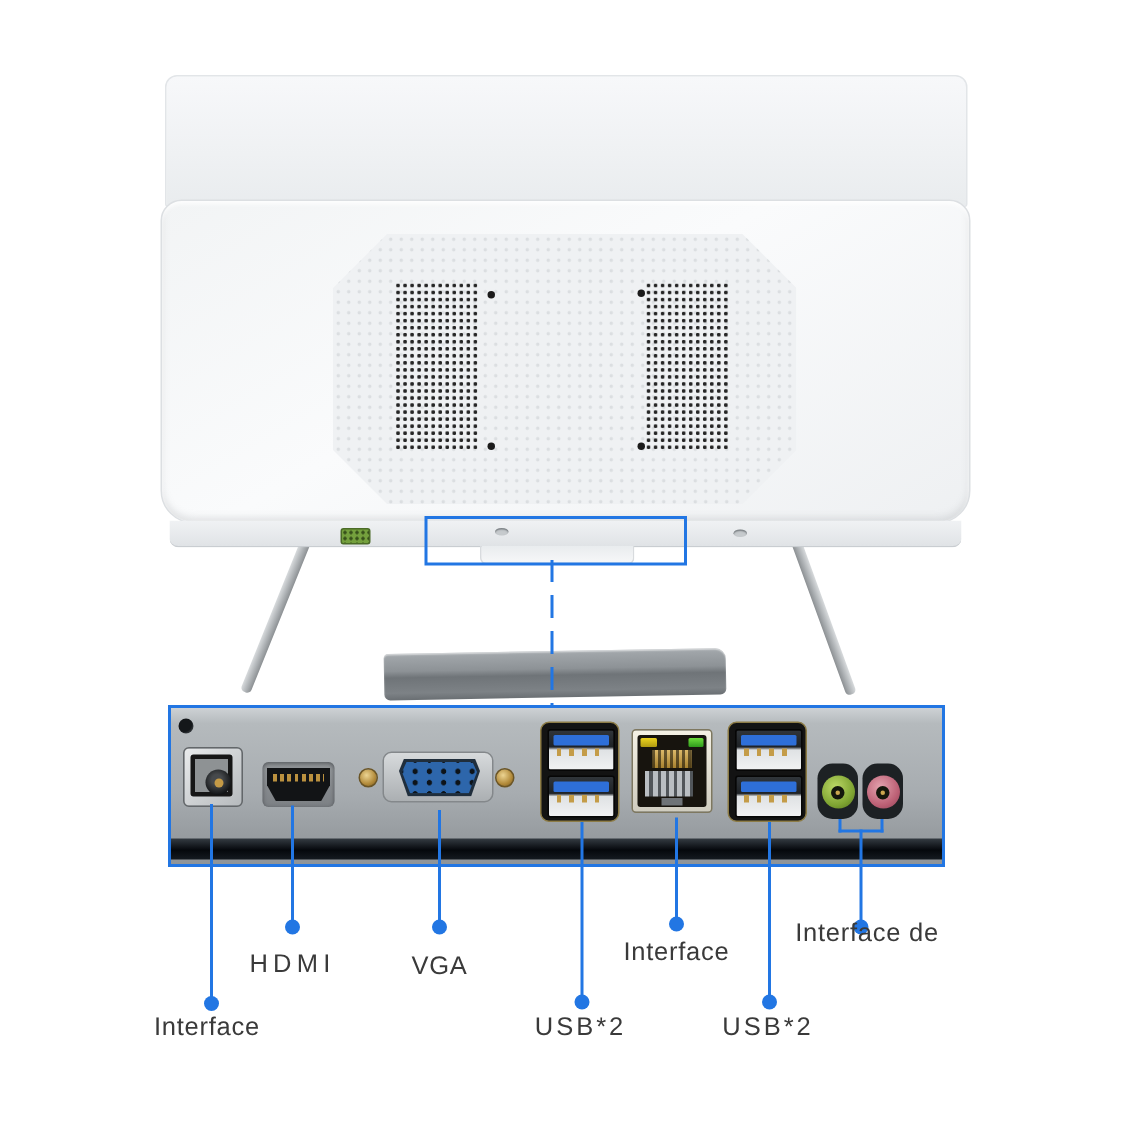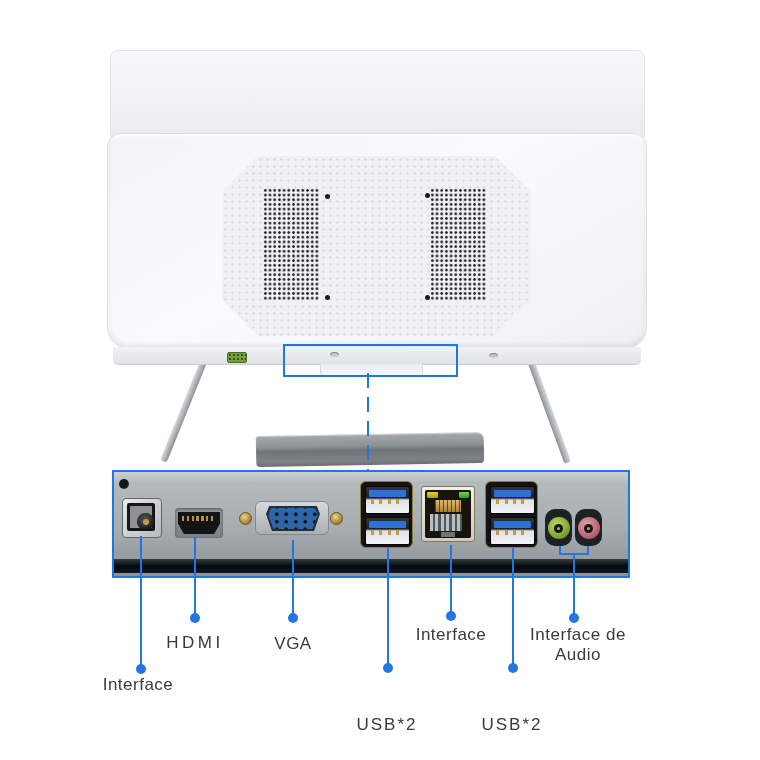--- a/index.html
+++ b/index.html
@@ -130,21 +130,21 @@
 
   
   .callout-line{width:2px;background:#2276e3;z-index:9;}
   .callout-hline{height:2px;background:#2276e3;z-index:9;}
   .callout-dot{width:10px;height:10px;border-radius:50%;background:#2276e3;z-index:10;}
   .callout-label{width:130px;text-align:center;color:#3a3a3a;font-size:17px;line-height:1.18;
     z-index:10;letter-spacing:.5px;}
   .callout-label .label-line{display:block;}
   .callout-label .label-line:empty{display:none;}
   .spaced-wide{letter-spacing:3.5px;}
-  .spaced-mid{letter-spacing:2px;margin-top:40px;}
+  .spaced-mid{letter-spacing:2px;}
 </style>
 </head>
 <body>
 
 <div class="scene">
 
   <div class="abs stand-base"></div>
   <div class="abs leg leg-left"></div>
   <div class="abs leg leg-right"></div>
 
@@ -274,18 +274,17 @@
     <span class="label-line">USB*2</span>
 
   </div>
   <div class="abs callout-label" style="left:386px;top:625px;">
     <span class="label-line">Interface</span>
   </div>
   <div class="abs callout-label spaced-mid" style="left:447px;top:675px;">
     <span class="label-line">USB*2</span>
 
   </div>
-  <div class="abs callout-label" style="left:513px;top:625px;">
+  <div class="abs callout-label" style="left:513px;top:612px;">
     <span class="label-line">Interface de</span>
-    <span class="label-line">Audio</span>
   </div>
 
 </div>
 
 </body></html>

